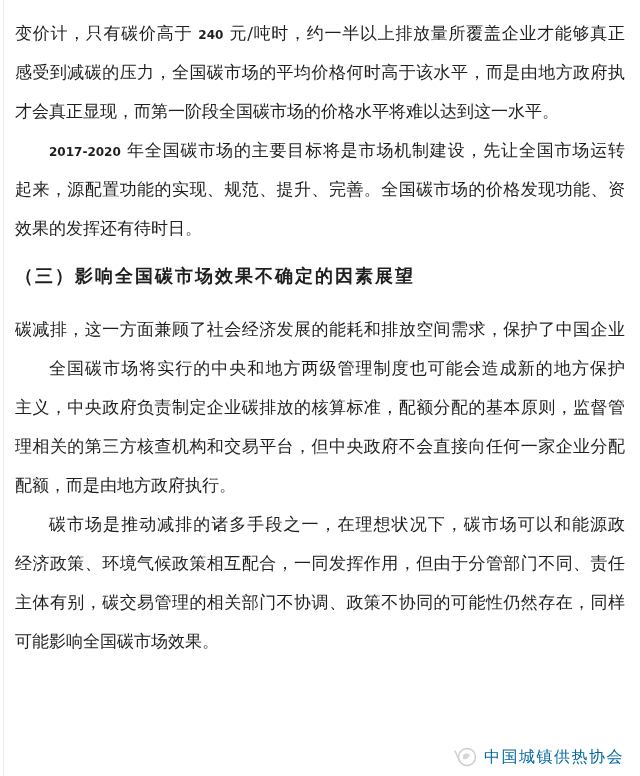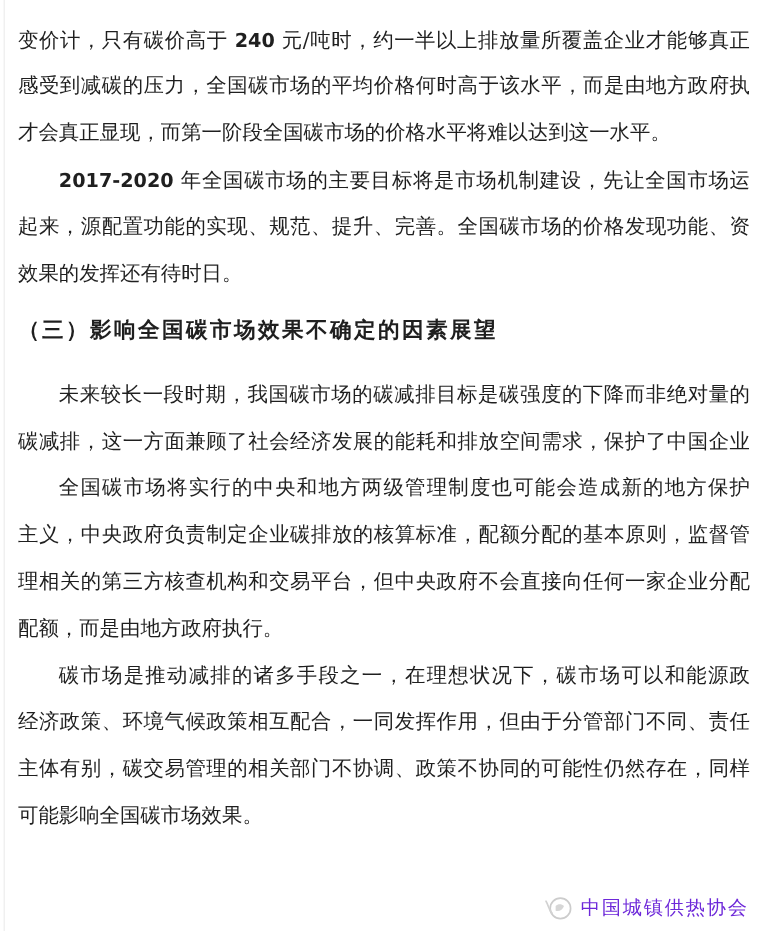--- a/index.html
+++ b/index.html
@@ -55,31 +55,31 @@
     font-size: 18px;
     letter-spacing: 2px;
     margin-top: 8px;
     margin-bottom: 15px;
     text-align: right;
     text-align-last: left;
   }
   b.num {
     font-family: "DejaVu Sans", "Liberation Sans", sans-serif;
     font-weight: 700;
-    font-size: 16px;
+    font-size: 12px;
     letter-spacing: 0;
   }
   .watermark {
     position: absolute;
     right: 16px;
     bottom: 7px;
     display: flex;
     align-items: center;
     gap: 6px;
-    color: #6d28d9;
+    color: #0369a1;
     font-size: 16px;
     letter-spacing: 1.5px;
     font-family: "DejaVu Serif", "Liberation Serif", serif;
     white-space: nowrap;
   }
   .wm-logo {
     width: 26px;
     height: 24px;
     flex: 0 0 auto;
   }
@@ -91,21 +91,20 @@
   <div class="page-edge"></div>
 
   <div class="doc" id="doc">
       <div class="line">变价计，只有碳价高于 <b class="num">240</b> 元/吨时，约一半以上排放量所覆盖企业才能够真正</div>
       <div class="line">感受到减碳的压力，全国碳市场的平均价格何时高于该水平，而是由地方政府执行</div>
       <div class="line last">才会真正显现，而第一阶段全国碳市场的价格水平将难以达到这一水平。</div>
       <div class="line indent"><b class="num">2017-2020</b> 年全国碳市场的主要目标将是市场机制建设，先让全国市场运转</div>
       <div class="line">起来，源配置功能的实现、规范、提升、完善。全国碳市场的价格发现功能、资</div>
       <div class="line last">效果的发挥还有待时日。</div>
       <div class="line heading last">（三）影响全国碳市场效果不确定的因素展望</div>
-      <div class="line indent">未来较长一段时期，我国碳市场的碳减排目标是碳强度的下降而非绝对量的</div>
       <div class="line">碳减排，这一方面兼顾了社会经济发展的能耗和排放空间需求，保护了中国企业</div>
       <div class="line indent">全国碳市场将实行的中央和地方两级管理制度也可能会造成新的地方保护</div>
       <div class="line">主义，中央政府负责制定企业碳排放的核算标准，配额分配的基本原则，监督管</div>
       <div class="line">理相关的第三方核查机构和交易平台，但中央政府不会直接向任何一家企业分配</div>
       <div class="line last">配额，而是由地方政府执行。</div>
       <div class="line indent">碳市场是推动减排的诸多手段之一，在理想状况下，碳市场可以和能源政策、</div>
       <div class="line">经济政策、环境气候政策相互配合，一同发挥作用，但由于分管部门不同、责任</div>
       <div class="line">主体有别，碳交易管理的相关部门不协调、政策不协同的可能性仍然存在，同样</div>
       <div class="line last">可能影响全国碳市场效果。</div>
     </div>

